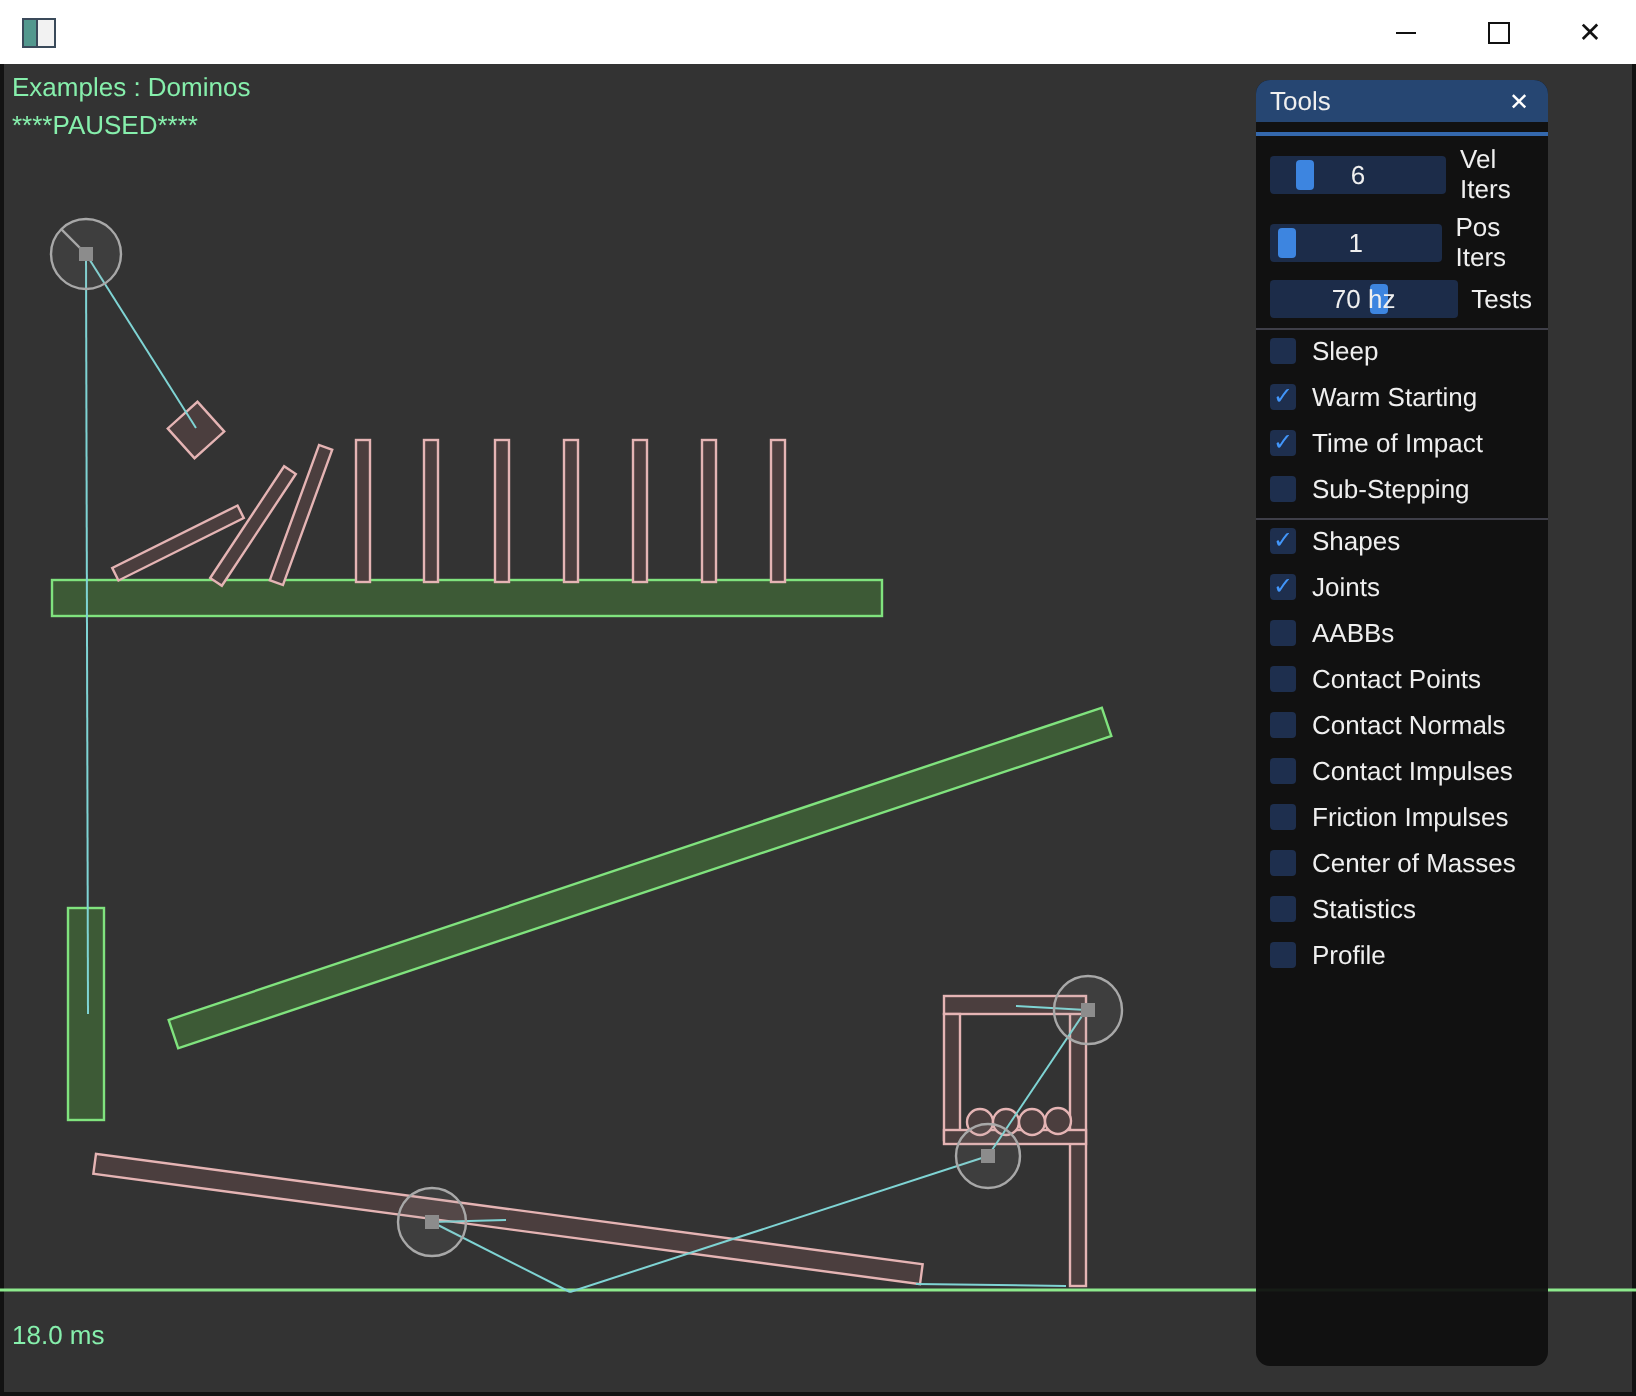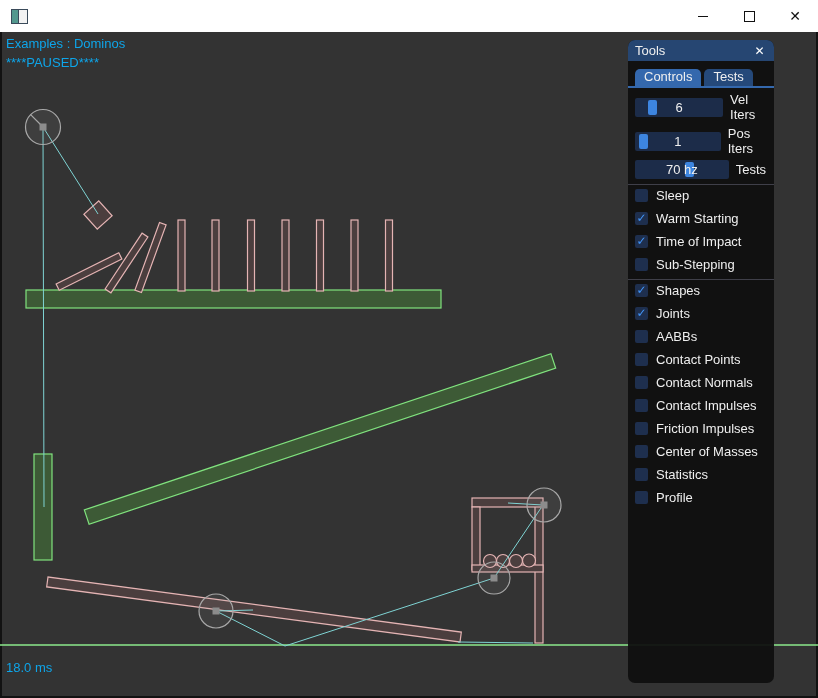--- a/index.html
+++ b/index.html
@@ -21,21 +21,21 @@
   .max-glyph{width:9px;height:9px;border:1px solid #111;}
   .close-glyph{font-size:14px;color:#111;line-height:1;}
   
   svg.scene{position:absolute;left:0;top:0;z-index:1;}
   .static-body{fill:#3d5a36;stroke:#80e37e;stroke-width:1.2;}
   .dyn-body{fill:#4b3e3e;stroke:#e5b4b4;stroke-width:1.2;}
   .joint{stroke:#7fd4d4;stroke-width:1;fill:none;}
   .sleepc{fill:rgba(168,168,168,0.10);stroke:#a8a8a8;stroke-width:1.2;}
   .anchor{fill:#8c8c8c;}
   .groundln{stroke:#8dea8d;stroke-width:1.5;}
-  .olabel{position:absolute;left:6px;font-size:13px;color:#0ea5e9;z-index:3;white-space:pre;}
+  .olabel{position:absolute;left:6px;font-size:13px;color:#86efac;z-index:3;white-space:pre;}
   .olabel.ex{top:36px;} .olabel.pa{top:55px;} .olabel.ms{top:660px;}
   
   .tools{position:absolute;left:628px;top:40px;width:146px;height:643px;z-index:5;
     background:rgba(15,15,15,0.94);border-radius:7px;font-size:13px;color:#efefef;overflow:hidden;}
   .tools-title{height:21px;background:#264672;display:flex;align-items:center;padding:0 7px;}
   .tools-title .t{flex:1;}
   .tools-close{width:15px;text-align:center;font-size:12px;color:#fff;}
   .tools-body{padding:5px 8px 0 7px;}
   .tabbar{display:flex;gap:3px;margin-top:3px;}
   .tab{padding:1px 9px 2px;line-height:14px;border-radius:5px 5px 0 0;background:#25497a;}
@@ -137,24 +137,20 @@
   <div class="olabel pa">****PAUSED****</div>
   <div class="olabel ms">18.0 ms</div>
 
   <div class="tools">
     <div class="tools-title">
       <div class="t">Tools</div>
       <div class="tools-close">✕</div>
     </div>
     <div class="tools-body">
 
-      <div class="tabbar">
-        <div class="tab active">Controls</div>
-        <div class="tab">Tests</div>
-      </div>
       <div class="tab-underline"></div>
 
       <div class="srow">
         <div class="sframe">
           <div class="sgrab" style="left:13px;"></div>
           <div class="sval">6</div>
         </div>
         <div class="slabel">Vel Iters</div>
       </div>
       <div class="srow">

